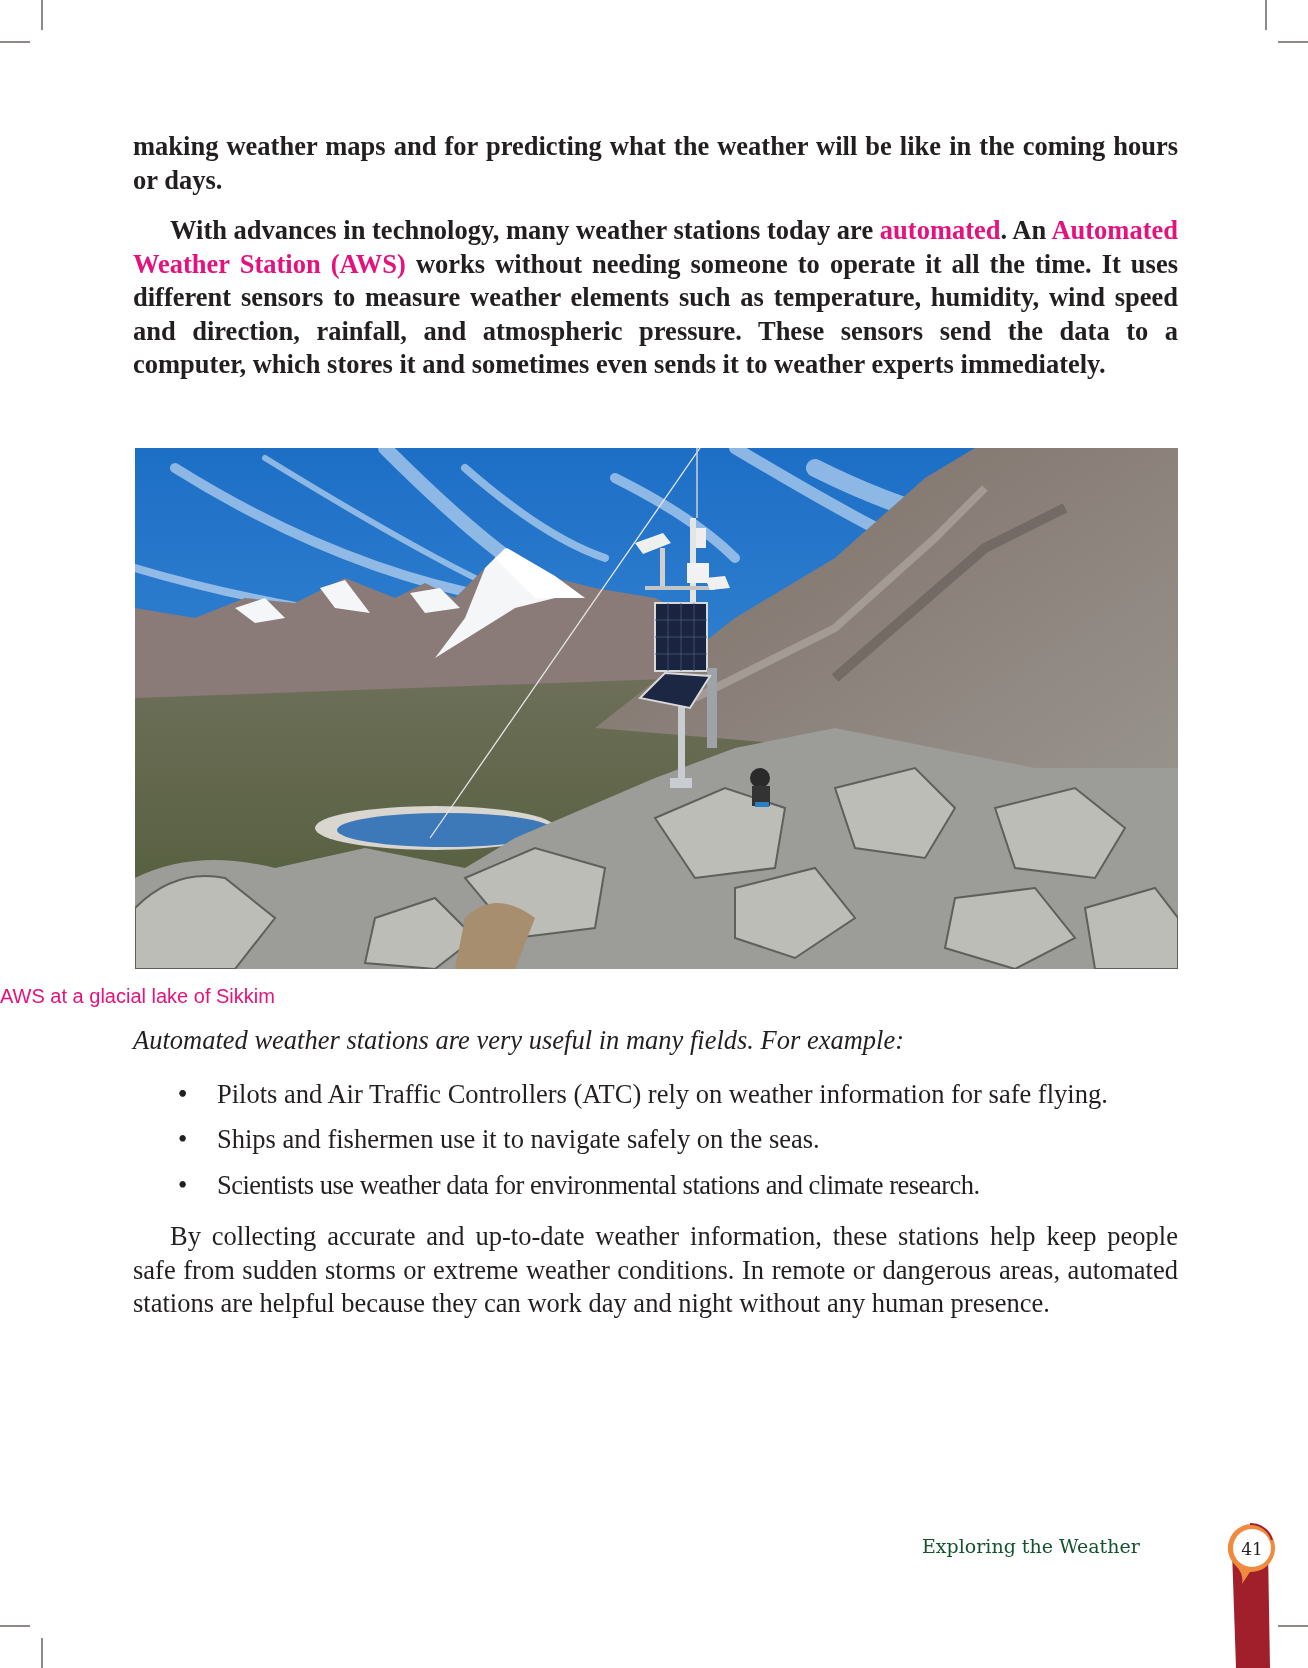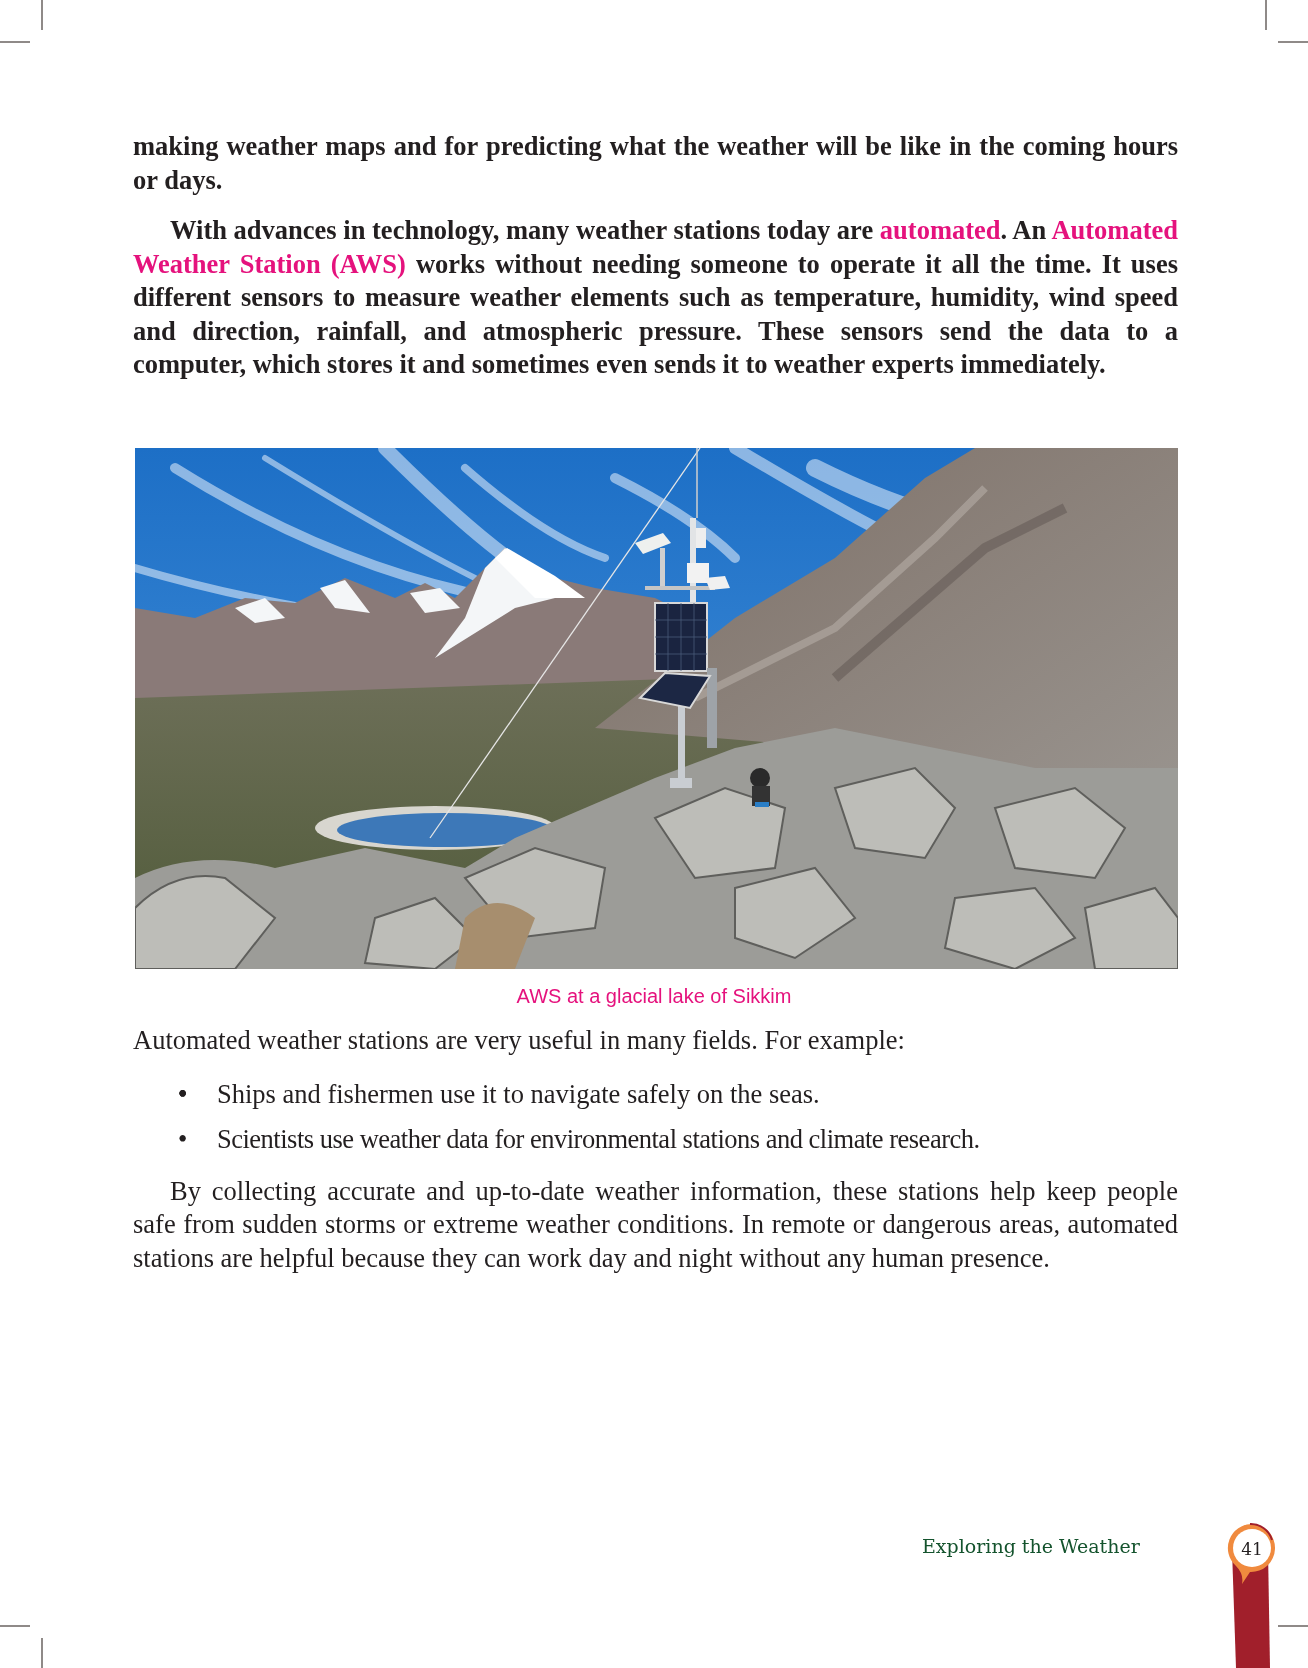--- a/index.html
+++ b/index.html
@@ -7,21 +7,21 @@
          font-family:"DejaVu Serif","Liberation Serif",serif; color:#231f20; }
   .crop { position:absolute; background:#8f8a88; }
   .text-block { position:absolute; left:133px; width:1045px;
                 font-family:"Liberation Serif","DejaVu Serif",serif;
                 font-size:26.5px; line-height:33.5px; color:#231f20;
                 text-align:justify; }
   .p { margin:0; }
   .indent { text-indent:37px; }
   .pink { color:#e5127d;margin-top:20px; }
   .photo { position:absolute; left:135px; top:448px; width:1043px; height:521px; overflow:hidden; }
-  .caption { position:absolute; left:0; width:1308px; top:985px; text-align:center;
+  .caption { position:absolute; left:0; width:1308px; top:985px; text-align:left;
              font-family:"Liberation Sans","DejaVu Sans",sans-serif; font-size:20px; color:#e5127d; }
   ul.bullets { list-style:none; margin:0; padding:0; }
   ul.bullets li { position:relative; padding-left:84px; margin-bottom:12px; }
   ul.bullets li .dot { position:absolute; left:45px; top:0; }
   .footer-title { position:absolute; left:922px; top:1535px;
                   font-family:"DejaVu Serif","Liberation Serif",serif; font-size:19px; color:#14532d; }
   .page-tab { position:absolute; left:1210px; top:1520px; width:90px; height:148px; }
 </style>
 </head>
 <body>
@@ -125,24 +125,24 @@
       <circle cx="625" cy="330" r="10" fill="#2a2a2a"></circle>
       <rect x="617" y="338" width="18" height="20" fill="#333"></rect>
       <rect x="620" y="354" width="14" height="5" fill="#2a7ec6"></rect>
     </g>
   </svg>
 </div>
 
 <div class="caption">AWS at a glacial lake of Sikkim</div>
 
 <div class="text-block" style="top:1024px;">
-  <p class="p" style="margin-bottom:20px;">Automated weather stations are very useful in many fields. For example:</p>
+  <p class="p" style="margin-bottom:20px;font-style:italic;">Automated weather stations are very useful in many fields. For example:</p>
   <ul class="bullets">
     <li><span class="dot">•</span></li>
-    <li><span class="dot">•</span></li>
+    <li><span class="dot">•</span><span>Pilots and Air Traffic Controllers (ATC) rely on weather information for safe flying.</span></li>
     <li><span class="dot">•</span><span>Ships and fishermen use it to navigate safely on the seas.</span></li>
     <li style="letter-spacing:-0.5px;"><span class="dot">•</span><span>Scientists use weather data for environmental stations and climate research.</span></li>
   </ul>
   <p class="p indent" style="margin-top:18px;">By collecting accurate and up-to-date weather information, these stations help keep people safe from sudden storms or extreme weather conditions. In remote or dangerous areas, automated stations are helpful because they can work day and night without any human presence.</p>
 </div>
 
 <div class="footer-title">Exploring the Weather</div>
 <div class="page-tab">
   <svg width="90" height="148" viewBox="0 0 90 148" xmlns="http://www.w3.org/2000/svg">
     <polygon points="22,30 58,30 60,148 26,148" fill="#a11f2b"></polygon>

